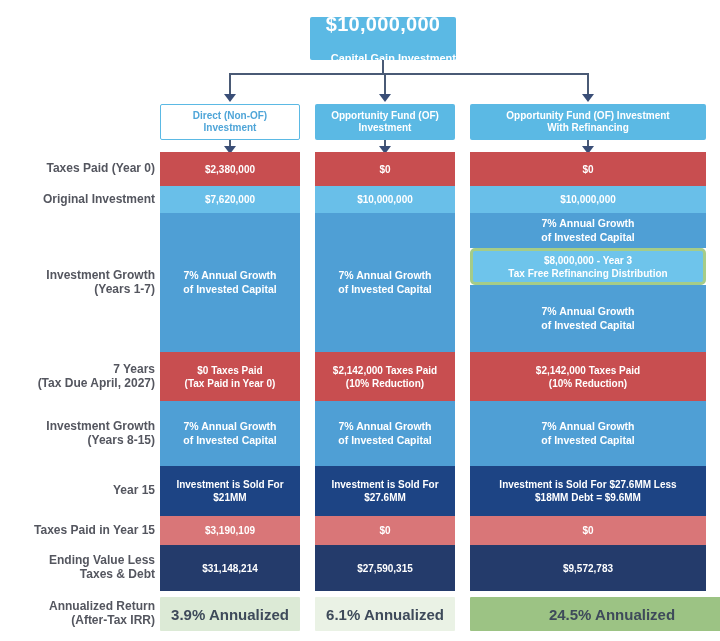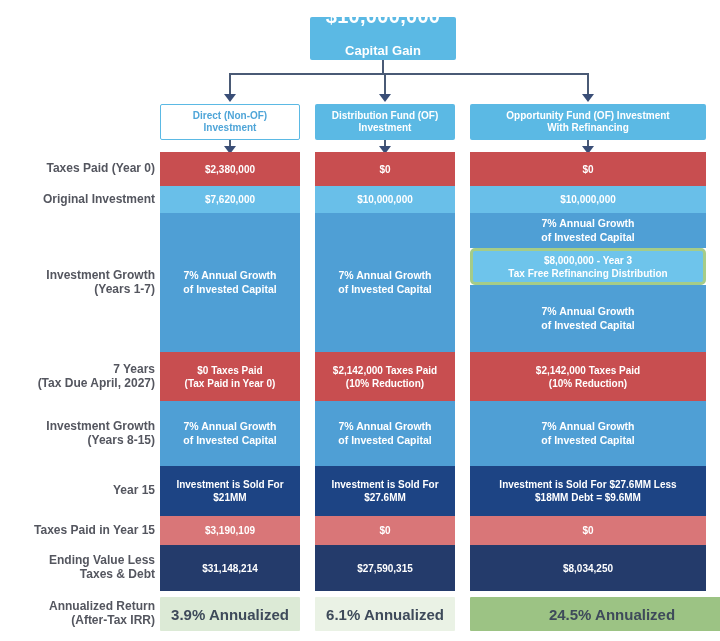--- a/index.html
+++ b/index.html
@@ -6,21 +6,21 @@
   .canvas{
     position:relative;width:720px;height:641px;background:#ffffff;overflow:hidden;
     font-family:"Liberation Sans", sans-serif;
   }
   .top-box{
     position:absolute;left:310px;top:17px;width:146px;height:43px;
     background:#5BB9E4;border-radius:2px;color:#ffffff;text-align:center;
     display:flex;flex-direction:column;justify-content:center;line-height:1.1;
   }
   .top-amount{font-size:20px;font-weight:bold;letter-spacing:.3px;}
-  .top-sub{font-size:13px;font-weight:bold;margin-top:17px;}
+  .top-sub{font-size:11px;font-weight:bold;margin-top:17px;text-align:right;}
   .conn{position:absolute;background:#4A5A75;}
   .conn.v{width:2px;}
   .conn.h{height:2px;}
   .arrowhead{
     position:absolute;width:0;height:0;
     border-left:6px solid transparent;border-right:6px solid transparent;
     border-top:8px solid #3A4E77;
   }
   .hdr{
     position:absolute;top:104px;height:36px;border-radius:2px;
@@ -73,21 +73,21 @@
   <div class="conn h" style="left:229px;top:73px;width:360px;"></div>
   <div class="conn v" style="left:229px;top:73px;height:21px;"></div>
   <div class="conn v" style="left:384px;top:73px;height:21px;"></div>
   <div class="conn v" style="left:587px;top:73px;height:21px;"></div>
   <div class="arrowhead" style="left:224px;top:94px;"></div>
   <div class="arrowhead" style="left:379px;top:94px;"></div>
   <div class="arrowhead" style="left:582px;top:94px;"></div>
 
   <div class="hdr white" style="left:160px;width:140px;">Direct (Non-OF)
 Investment</div>
-  <div class="hdr blue" style="left:315px;width:140px;">Distribution Fund (OF)
+  <div class="hdr blue" style="left:315px;width:140px;">Opportunity Fund (OF)
 Investment</div>
   <div class="hdr blue" style="left:470px;width:236px;">Opportunity Fund (OF) Investment
 With Refinancing</div>
 
   <div class="conn v" style="left:229px;top:140px;height:7px;"></div>
   <div class="conn v" style="left:384px;top:140px;height:7px;"></div>
   <div class="conn v" style="left:587px;top:140px;height:7px;"></div>
   <div class="arrowhead" style="left:224px;top:146px;"></div>
   <div class="arrowhead" style="left:379px;top:146px;"></div>
   <div class="arrowhead" style="left:582px;top:146px;"></div>
@@ -146,20 +146,20 @@
 Tax Free Refinancing Distribution</div>
     <div class="seg midblue" style="height:67px;">7% Annual Growth
 of Invested Capital</div>
     <div class="seg red" style="height:49px;">$2,142,000 Taxes Paid
 (10% Reduction)</div>
     <div class="seg midblue" style="height:65px;">7% Annual Growth
 of Invested Capital</div>
     <div class="seg navy" style="height:50px;">Investment is Sold For $27.6MM Less
 $18MM Debt = $9.6MM</div>
     <div class="seg salmon" style="height:29px;">$0</div>
-    <div class="seg darknavy" style="height:46px;">$8,034,250</div>
+    <div class="seg darknavy" style="height:46px;">$9,572,783</div>
   </div>
 
   <div class="annualized g1" style="left:160px;width:140px;">3.9% Annualized</div>
   <div class="annualized g2" style="left:315px;width:140px;">6.1% Annualized</div>
   <div class="annualized g3" style="left:470px;width:284px;">24.5% Annualized</div>
 
 </div>
 
 </body></html>

